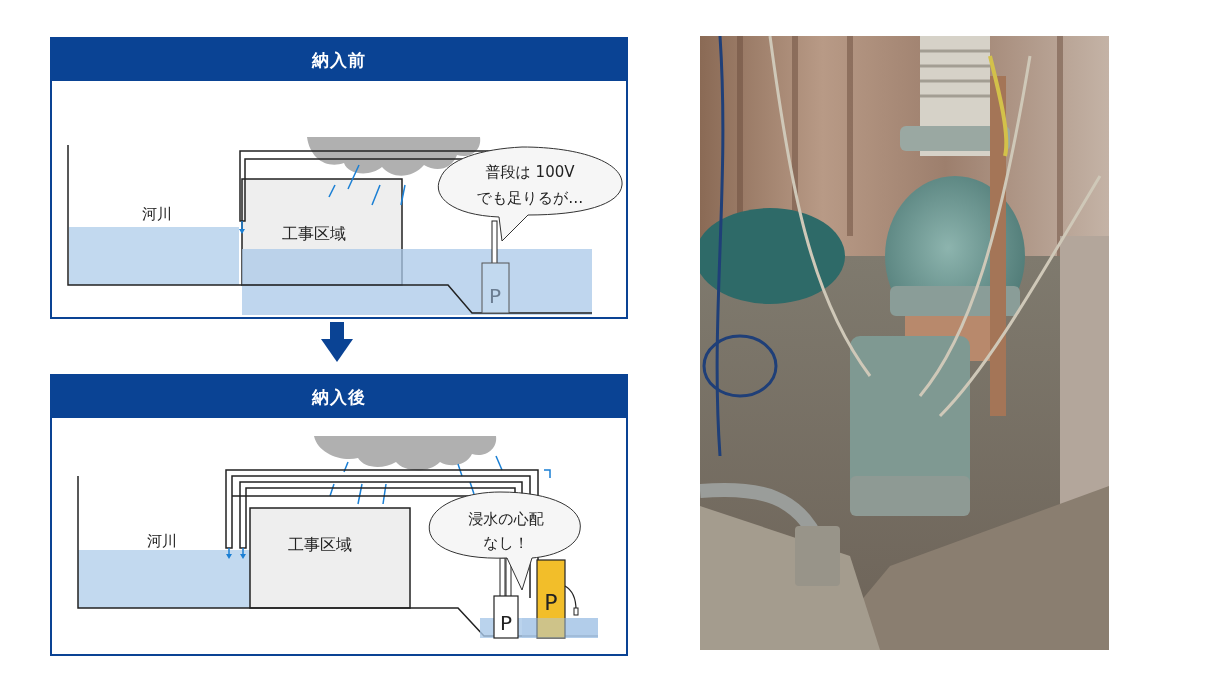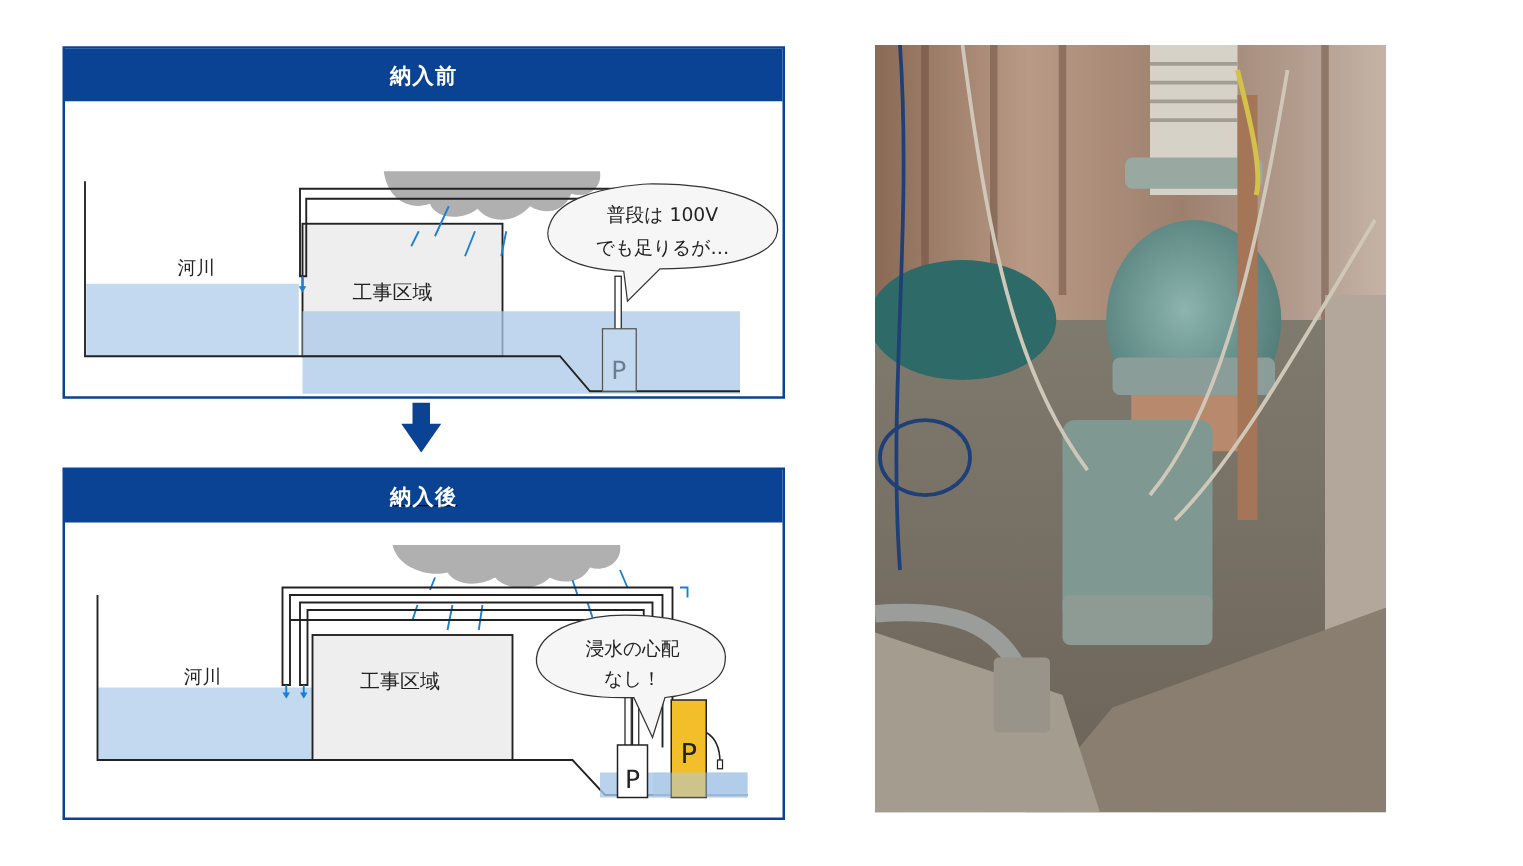--- a/index.html
+++ b/index.html
@@ -1,19 +1,19 @@
 <!DOCTYPE html>
 <html><head>
 <meta charset="utf-8">
 <style>
   html,body{margin:0;padding:0;background:#ffffff;}
   body{width:1218px;height:693px;position:relative;overflow:hidden;font-family:"DejaVu Sans",sans-serif;}
   .panel{position:absolute;left:50px;width:578px;border:2px solid #0a4394;box-sizing:border-box;background:#fff;}
   .panel-before{top:37px;height:282px;}
-  .panel-after{top:374px;height:282px;text-decoration:underline;}
+  .panel-after{top:374px;height:282px;}
   .panel-header{height:42px;background:#0a4394;color:#fff;font-weight:bold;font-size:17px;display:flex;align-items:center;justify-content:center;letter-spacing:1px;}
   .panel svg{position:absolute;left:0;top:42px;}
   .arrow{position:absolute;left:320px;top:322px;}
   .photo{position:absolute;left:700px;top:36px;width:409px;height:614px;overflow:hidden;}
   .svgtext{font-family:"DejaVu Sans",sans-serif;}
 </style>
 </head>
 <body>
 
 <div class="panel panel-before">

